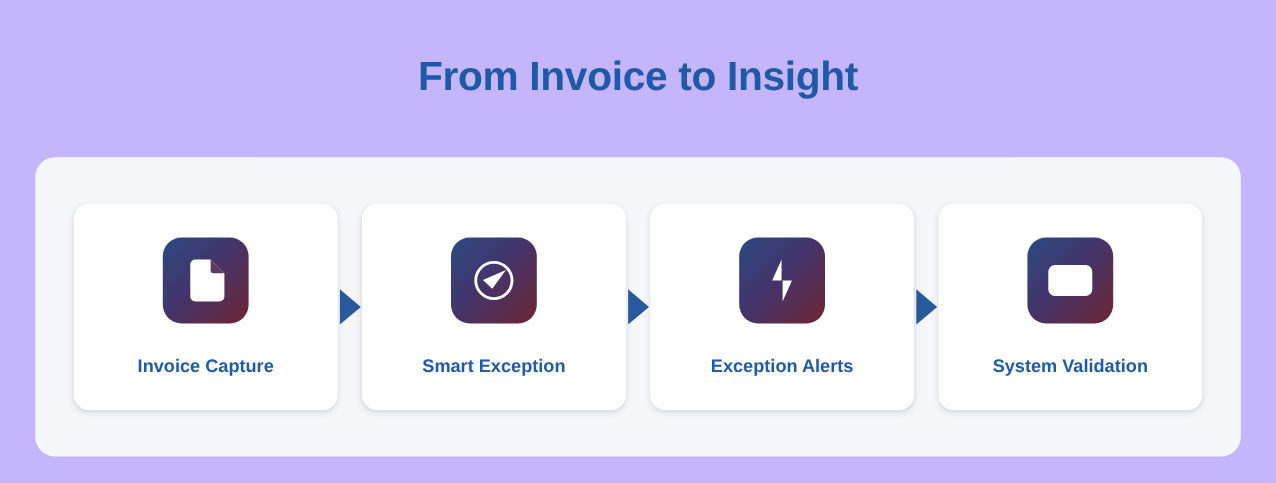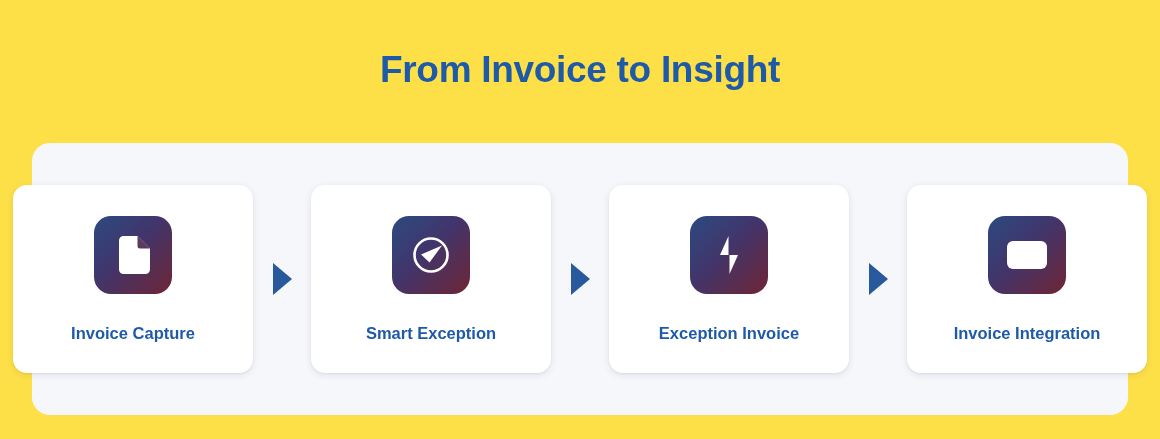--- a/index.html
+++ b/index.html
@@ -9,21 +9,21 @@
     height: 439px;
     background: #ffffff;
     font-family: "Liberation Sans", sans-serif;
     overflow: hidden;
   }
 
   .page {
     position: relative;
     width: 1160px;
     height: 439px;
-    background: #fde047;
+    background: #c4b5fd;
   }
 
   
   .title {
     position: absolute;
     top: 48px;
     left: 0;
     width: 1160px;
     text-align: center;
     font-size: 37px;
@@ -47,21 +47,21 @@
   
   .flow {
     position: absolute;
     left: 0;
     top: 0;
     width: 1096px;
     height: 272px;
     display: flex;
     align-items: center;
     justify-content: center;
-    gap: 18px;
+    gap: 0;
   }
 
   
   .card {
     width: 240px;
     height: 188px;
     background: #ffffff;
     border-radius: 14px;
     box-shadow: 0 2px 7px rgba(28, 44, 77, 0.10),
                 0 1px 2px rgba(28, 44, 77, 0.06);
@@ -149,32 +149,32 @@
         <div class="tri"></div>
       </div>
 
       <div class="card">
         <div class="icon-tile">
           <svg width="26" height="42" viewBox="0 0 26 42" aria-hidden="true">
             <path d="M12.5 2 L4 21 H12.5 Z" fill="#ffffff"></path>
             <path d="M13.5 21 L22 21 L13.5 40 Z" fill="#ffffff"></path>
           </svg>
         </div>
-        <div class="card-label">Exception Invoice</div>
+        <div class="card-label">Exception Alerts</div>
       </div>
 
       <div class="arrow">
         <div class="tri"></div>
       </div>
 
       <div class="card">
         <div class="icon-tile">
           <svg width="42" height="30" viewBox="0 0 42 30" aria-hidden="true">
             <rect x="1" y="1" width="40" height="28" rx="6" fill="#ffffff"></rect>
           </svg>
         </div>
-        <div class="card-label">Invoice Integration</div>
+        <div class="card-label">System Validation</div>
       </div>
 
     </div>
   </div>
 
 </div>
 
 </body></html>

